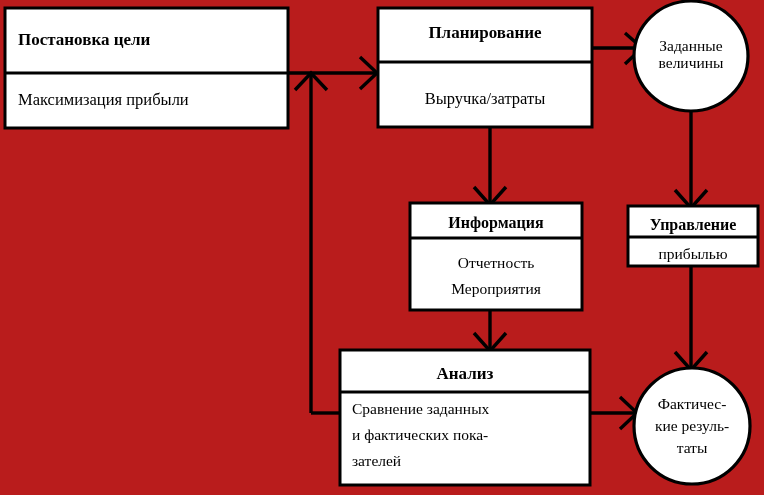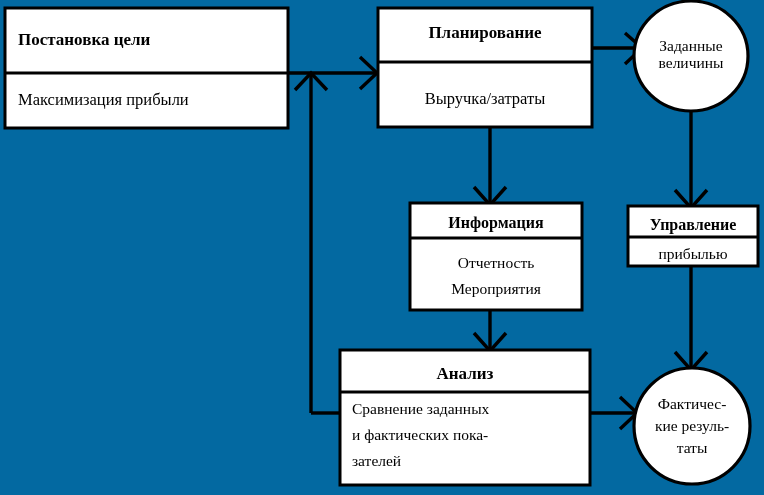--- a/index.html
+++ b/index.html
@@ -10,21 +10,21 @@
   body {
     width: 764px;
     height: 495px;
     overflow: hidden;
     font-family: "Liberation Serif", "DejaVu Serif", serif;
   }
   #diagram-root {
     position: relative;
     width: 764px;
     height: 495px;
-    background: #0369a1;
+    background: #b91c1c;
   }
   svg.diagram {
     display: block;
     width: 764px;
     height: 495px;
   }
   .node-rect {
     fill: #ffffff;
     stroke: #000000;
     stroke-width: 3;

